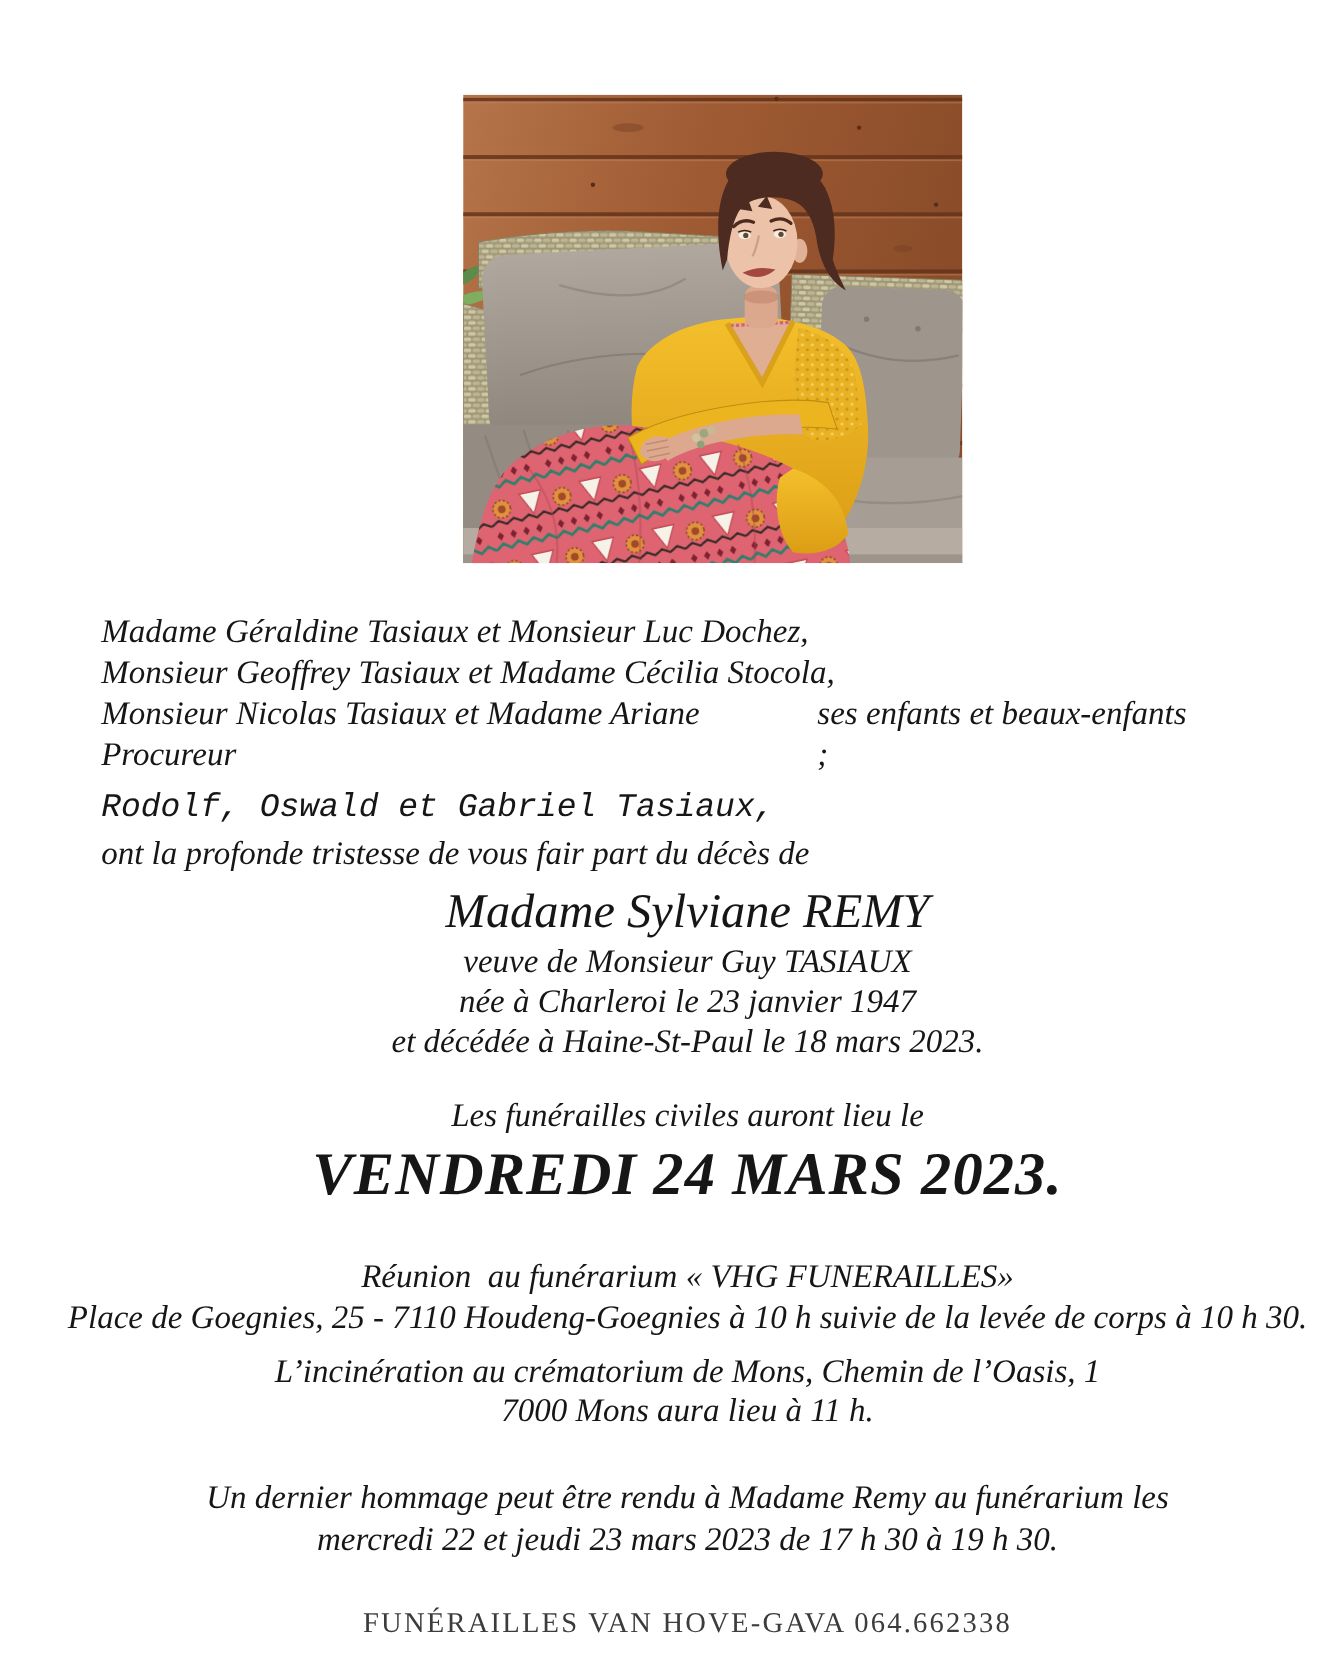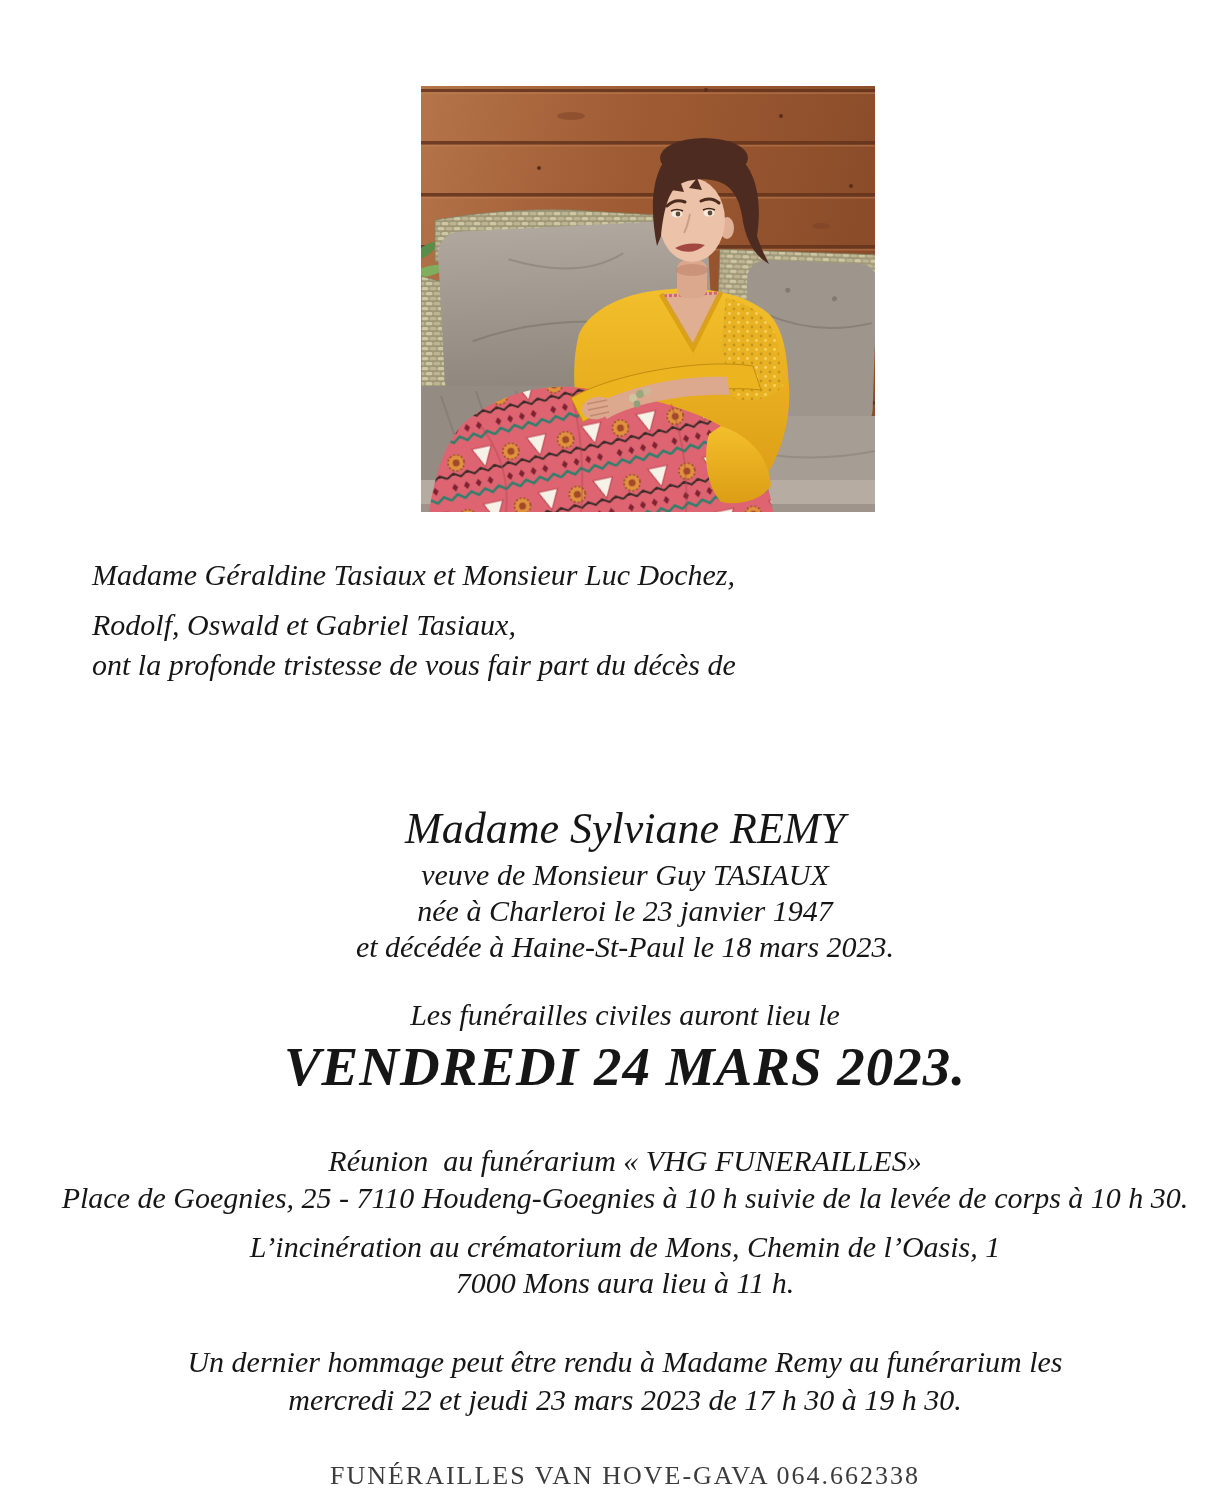--- a/index.html
+++ b/index.html
@@ -10,21 +10,21 @@
   .t{white-space:pre-wrap;}
   
   .photo{position:absolute;left:421px;top:86px;width:454px;height:426px;overflow:hidden;}
   .photo svg{display:block;width:100%;height:100%;}
   
   .family{
     position:absolute;left:92px;top:556px;width:992px;
     font-size:30px;line-height:37px;font-style:italic;
   }
   .row{display:flex;justify-content:space-between;}
-  .gap{margin-top:13px;}
+  .gap{margin-top:13px;font-family:Liberation Mono, monospace;}
   .announce{text-align:left;margin-top:3px;}
   .center-wrap{position:absolute;left:18px;width:1214px;text-align:center;font-style:italic;}
   .name-block{top:801px;}
   .name{font-size:44px;line-height:56px;}
   .sub{font-size:30px;line-height:36px;}
   .intro-block{top:996px;font-size:30px;line-height:37px;}
   .date-block{top:1034px;}
   .date{font-size:55px;font-weight:bold;line-height:66px;letter-spacing:1px;}
   .reunion-block{top:1142px;font-size:30px;line-height:37px;}
   .cremation-block{top:1229px;font-size:30px;line-height:36px;}
@@ -191,20 +191,25 @@
           <circle cx="289" cy="127" r="2.4" fill="#5d4a2f"></circle>
         <path d="M250,125 Q256,122 262,125 M282,124 Q288,121 294,124" stroke="#3c2417" stroke-width="1.4" fill="none"></path>
         <path d="M269,128 Q266,142 263,147" stroke="#caa184" stroke-width="2" fill="none"></path>
         <path d="M254,162 Q268,155 284,159 Q270,171 254,162 Z" fill="#a34840"></path>
       </g>
     </svg>
   </div>
 
   <div class="family">
     <div class="t">Madame Géraldine Tasiaux et Monsieur Luc Dochez,</div>
+    <div class="t">Monsieur Geoffrey Tasiaux et Madame Cécilia Stocola,</div>
+    <div class="row">
+      <span class="t">Monsieur Nicolas Tasiaux et Madame Ariane Procureur</span>
+      <span class="t">ses enfants et beaux-enfants ;</span>
+    </div>
     <div class="row gap">
       <span class="t">Rodolf, Oswald et Gabriel Tasiaux,</span>
     </div>
     <div class="announce t">ont la profonde tristesse de vous fair part du décès de</div>
   </div>
 
   <div class="center-wrap name-block">
     <div class="name t">Madame Sylviane REMY</div>
     <div class="sub t">veuve de Monsieur Guy TASIAUX</div>
     <div class="sub t">née à Charleroi le 23 janvier 1947</div>

